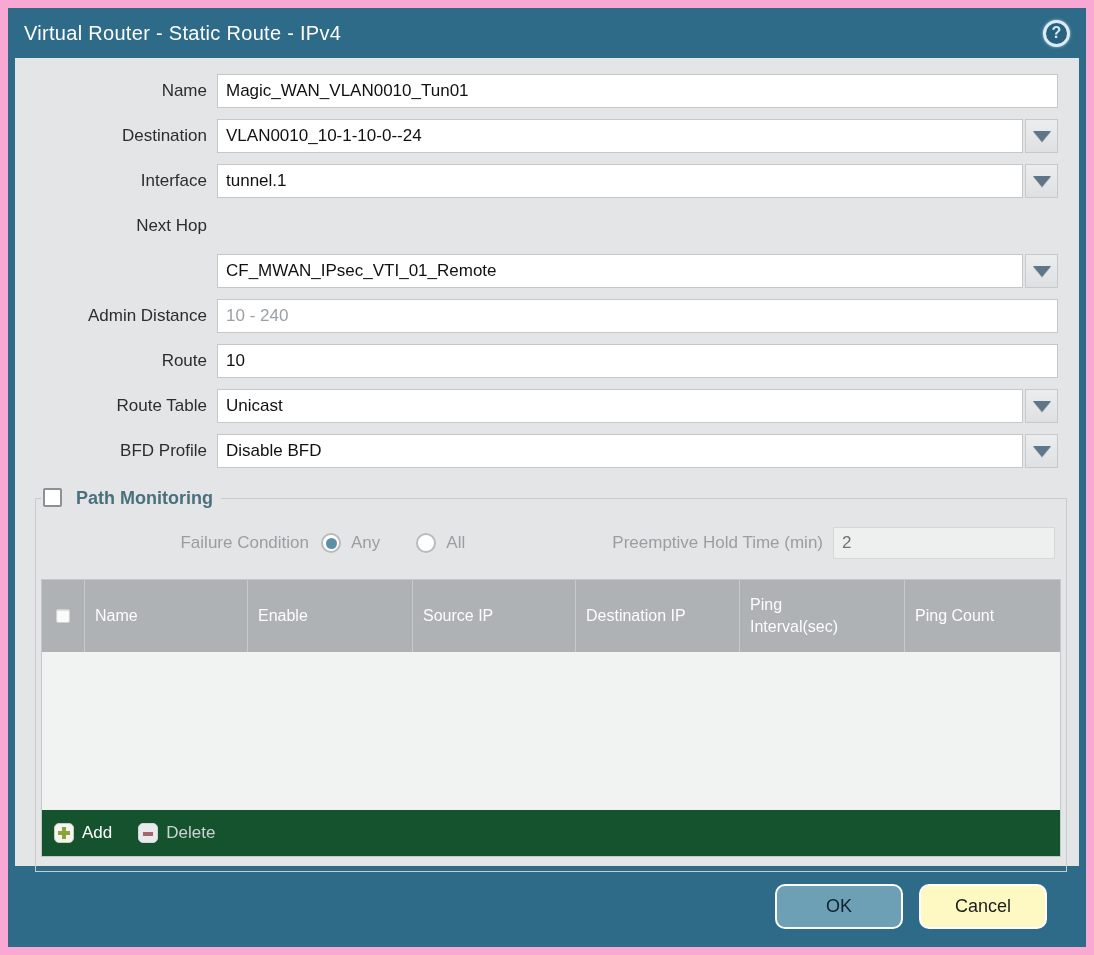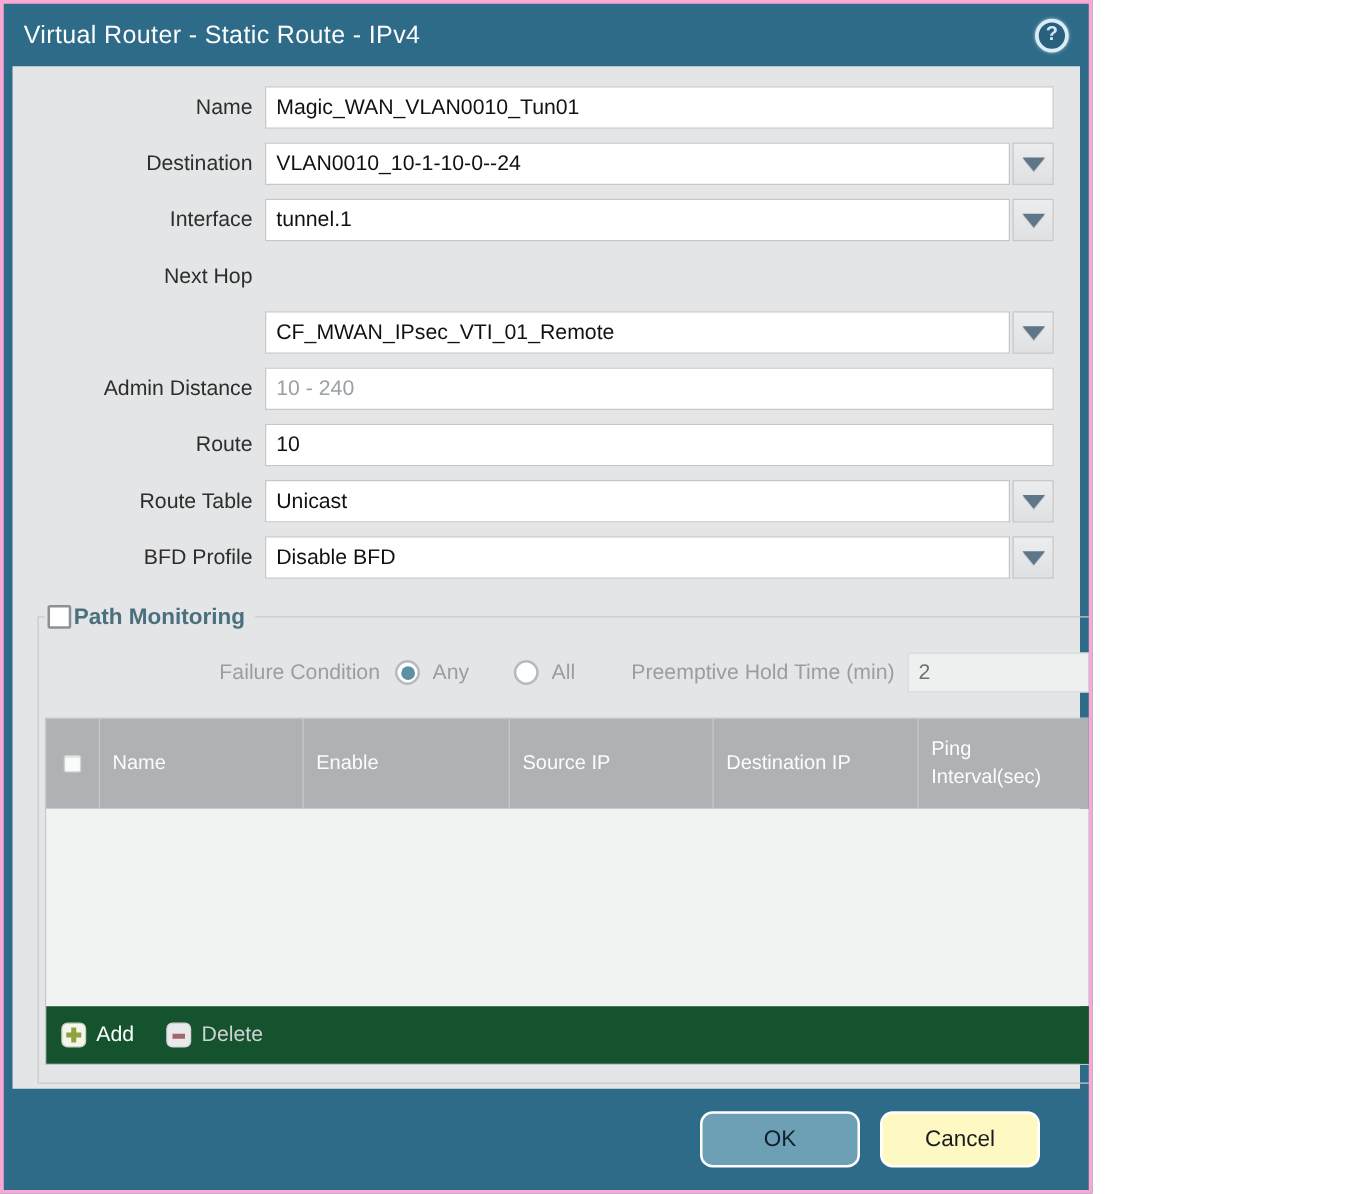--- a/index.html
+++ b/index.html
@@ -1,19 +1,19 @@
 <!DOCTYPE html>
 <html><head>
 <meta charset="utf-8">
 <style>
   html,body{margin:0;padding:0;background:#fff;}
   body{width:1094px;height:955px;font-family:"Liberation Sans",sans-serif;}
   *{box-sizing:border-box;}
 
-  .dialog{position:relative;width:874px;height:955px;background:#2e6b88;border:3px solid #f9a8d4;overflow:hidden;}
+  .dialog{position:relative;width:1094px;height:955px;background:#2e6b88;border:8px solid #f9a8d4;overflow:hidden;}
 
   
   .titlebar{height:50px;display:flex;align-items:center;padding:0 16px;}
   .title{color:#fdfdfd;font-size:20px;letter-spacing:.3px;}
   .help{margin-left:auto;width:27px;height:27px;border-radius:50%;border:3px solid #d9edf9;
         background:#29607c;color:#cfe9fb;font-size:16px;font-weight:bold;
         display:flex;align-items:center;justify-content:center;cursor:pointer;
         box-shadow:0 0 3px rgba(255,255,255,.6);}
 
   
@@ -27,21 +27,21 @@
   .tin{flex:1;height:34px;border:1px solid #c5c7c9;background:#fff;color:#111;
        font-size:17px;font-family:"Liberation Sans",sans-serif;padding:0 8px;outline:none;min-width:0;}
   .tin::placeholder{color:#9aa0a4;}
   .ddbtn{width:33px;height:34px;margin-left:2px;flex:none;border:1px solid #c6c8ca;
          background:linear-gradient(#ecedee,#dfe0e1);display:flex;align-items:center;justify-content:center;cursor:pointer;}
   .tri{width:0;height:0;border-left:9px solid transparent;border-right:9px solid transparent;
        border-top:11px solid #5f7689;filter:drop-shadow(0 1px 0 #b9c2c9);}
 
   
   fieldset.pm{margin:20px 12px 0 20px;border:1px solid #c9cbcc;padding:0 5px 14px 5px;}
-  legend.pmleg{display:flex;align-items:center;gap:2px;padding:0 8px 0 2px;margin-left:0;}
+  legend.pmleg{display:flex;align-items:flex-start;gap:14px;padding:0 8px 0 2px;margin-left:0;}
   .cb{width:19px;height:19px;background:#fff;border:2px solid #8a9298;border-radius:2px;cursor:pointer;}
   .pmtitle{color:#4a6f7d;font-weight:bold;font-size:18px;}
 
   .fcrow{display:flex;align-items:center;margin-top:18px;color:#9b9ea0;font-size:17px;}
   .fclbl{width:268px;text-align:right;margin-right:12px;}
   .radio{width:20px;height:20px;border-radius:50%;border:2px solid #b8bbbd;background:#fff;
          display:inline-flex;align-items:center;justify-content:center;flex:none;}
   .radio .dot{width:11px;height:11px;border-radius:50%;background:transparent;}
   .radio.sel .dot{background:#5e90a5;}
   .radlbl{margin:0 0 0 10px;}

